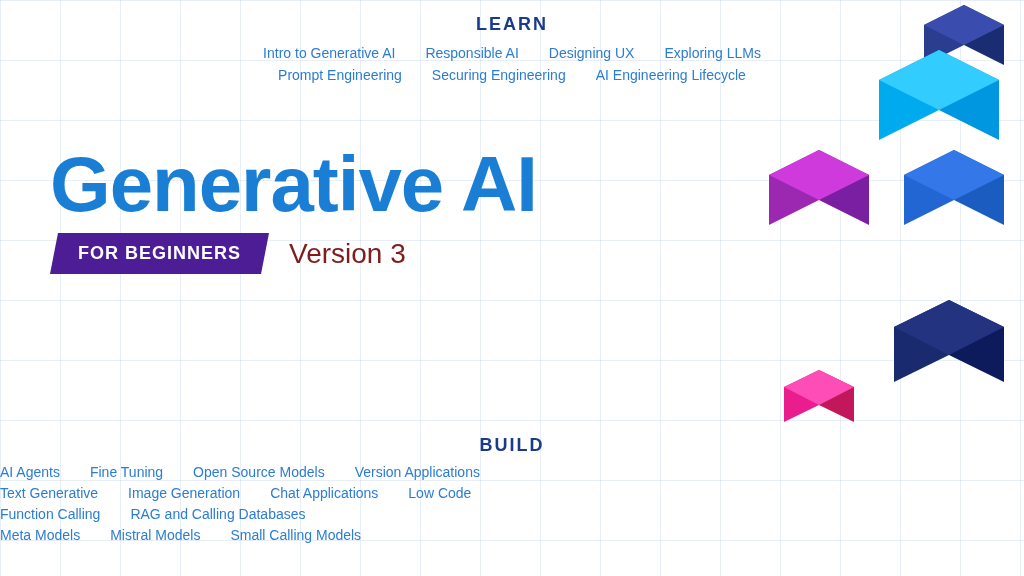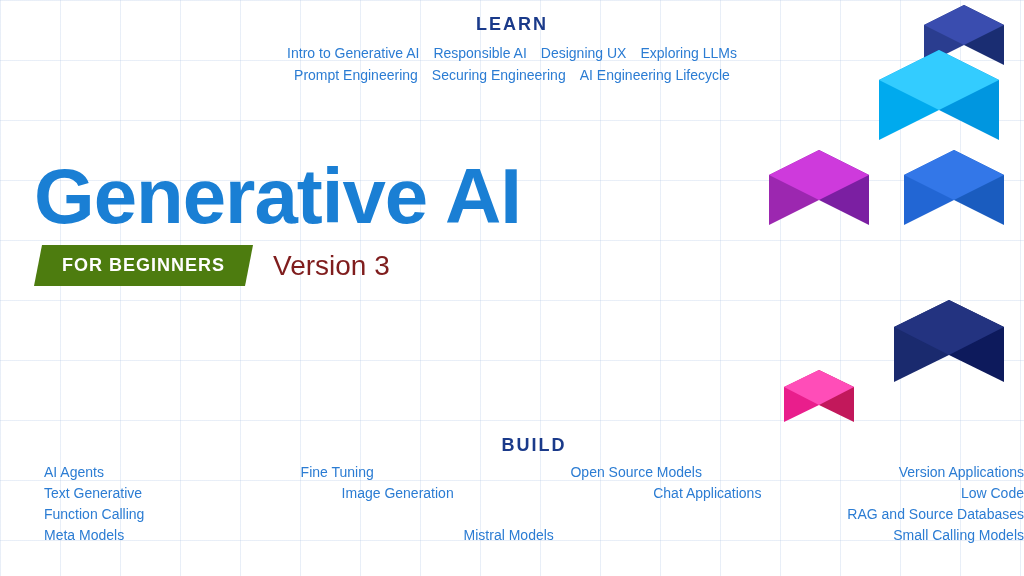--- a/index.html
+++ b/index.html
@@ -40,59 +40,58 @@
       font-size: 18px;
       font-weight: 800;
       color: #1a3a8a;
       letter-spacing: 2px;
       margin-bottom: 10px;
     }
 
     .nav-row {
       display: flex;
       justify-content: center;
-      gap: 14px;
+      gap: 30px;
       margin-bottom: 6px;
       flex-wrap: wrap;
     }
 
     .nav-link {
       font-size: 14px;
       color: #2b7cd3;
       cursor: pointer;
       text-decoration: none;
       font-weight: 400;
     }
 
     
     .main-area {
       position: absolute;
       top: 145px;
-      left: 34px;
+      left: 50px;
       width: 660px;
-      margin-top: 12px;
     }
 
     .main-title {
       font-size: 78px;
       font-weight: 800;
       color: #1a7fd4;
       line-height: 1;
       letter-spacing: -1px;
     }
 
     .badge-version-row {
       display: flex;
       align-items: center;
       gap: 20px;
       margin-top: 10px;
     }
 
     .badge {
-      background: #4d7c0f;
+      background: #4c1d95;
       color: #ffffff;
       font-size: 18px;
       font-weight: 800;
       padding: 10px 28px;
       clip-path: polygon(8px 0%, 100% 0%, calc(100% - 8px) 100%, 0% 100%);
       letter-spacing: 1px;
     }
 
     .version-text {
       font-size: 28px;
@@ -100,30 +99,29 @@
       color: #7f1d1d;
     }
 
     
     .build-section {
       position: absolute;
       bottom: 28px;
       left: 0;
       right: 0;
       text-align: center;
-      margin-left: 44px;
     }
 
     .build-section .section-title {
       margin-bottom: 8px;
     }
 
     .build-row {
       display: flex;
-      justify-content: space-between;
+      justify-content: flex-start;
       gap: 30px;
       margin-bottom: 5px;
       flex-wrap: wrap;
     }
 
     
     .cubes-area {
       position: absolute;
       top: 0;
       right: 0;
@@ -212,21 +210,21 @@
       <a class="nav-link">Version Applications</a>
     </div>
     <div class="build-row">
       <a class="nav-link">Text Generative</a>
       <a class="nav-link">Image Generation</a>
       <a class="nav-link">Chat Applications</a>
       <a class="nav-link">Low Code</a>
     </div>
     <div class="build-row">
       <a class="nav-link">Function Calling</a>
-      <a class="nav-link">RAG and Source Databases</a>
+      <a class="nav-link">RAG and Calling Databases</a>
     </div>
     <div class="build-row">
       <a class="nav-link">Meta Models</a>
       <a class="nav-link">Mistral Models</a>
       <a class="nav-link">Small Calling Models</a>
     </div>
   </div>
 
 </div>
 

